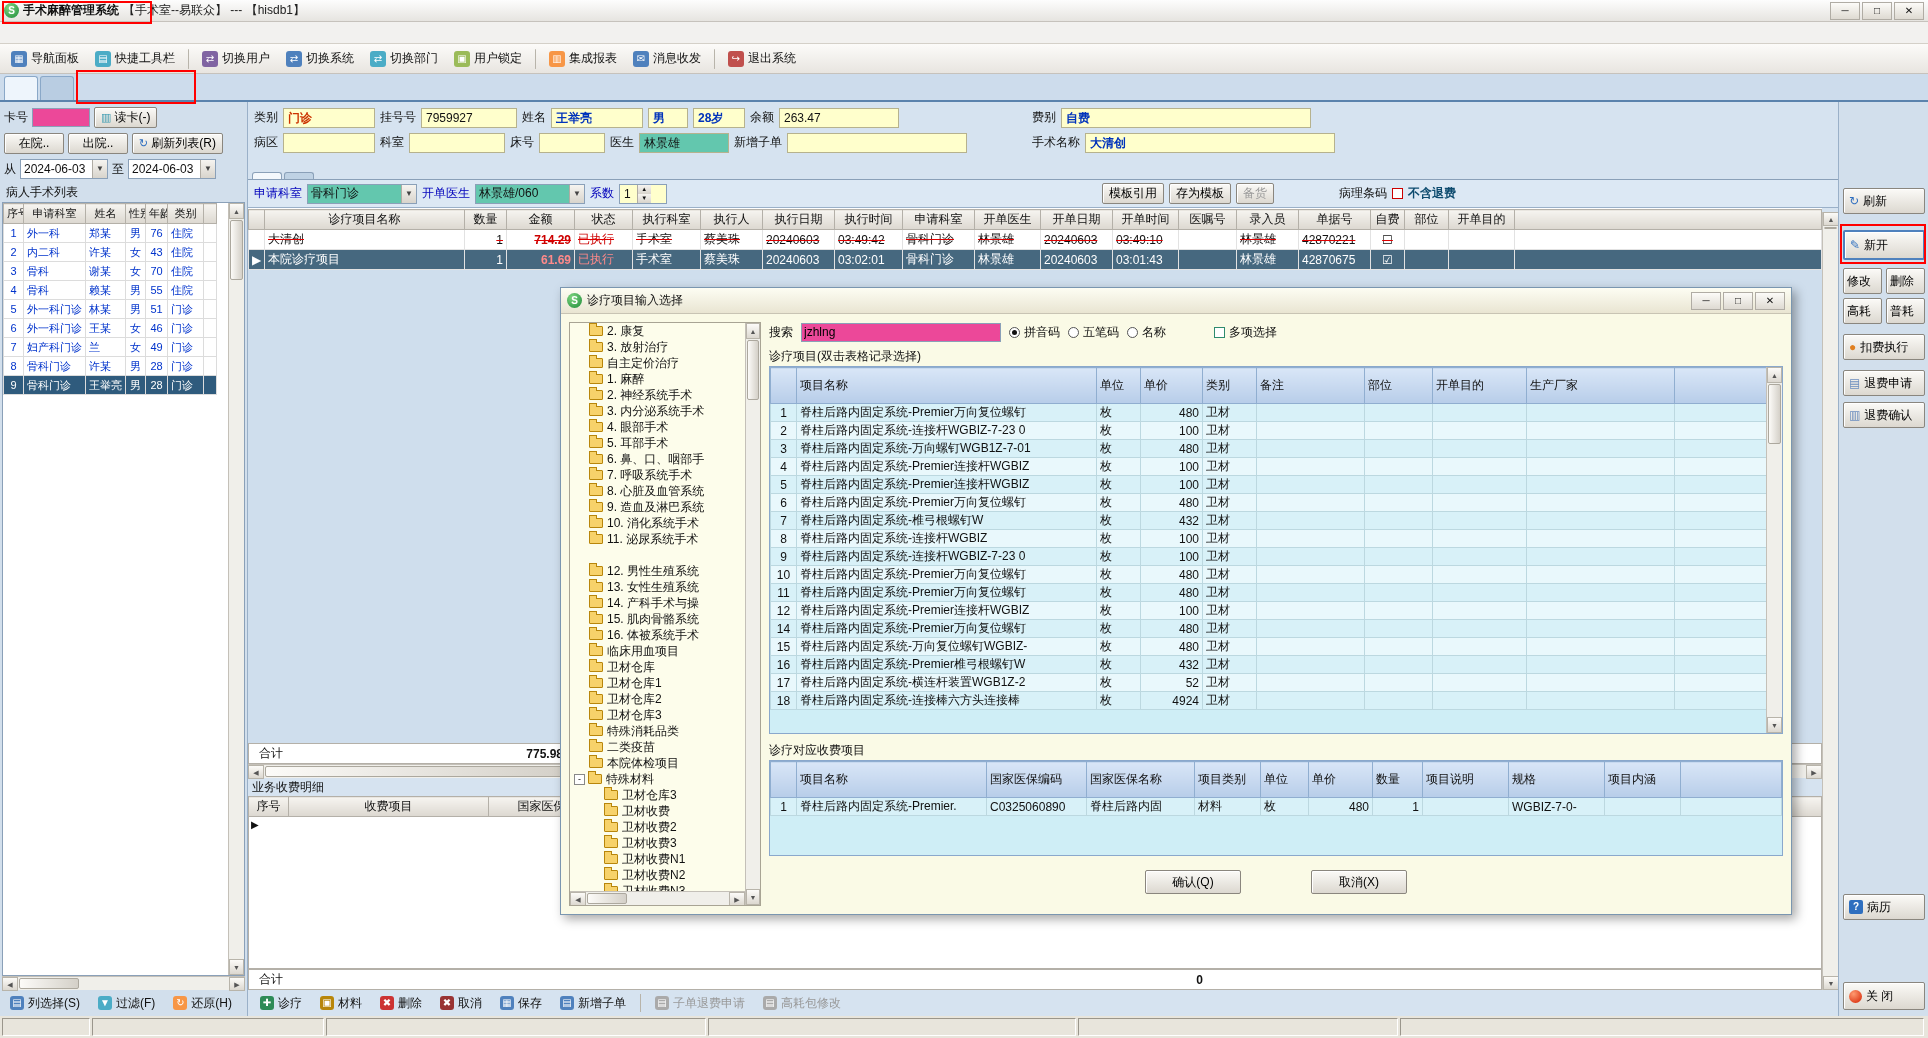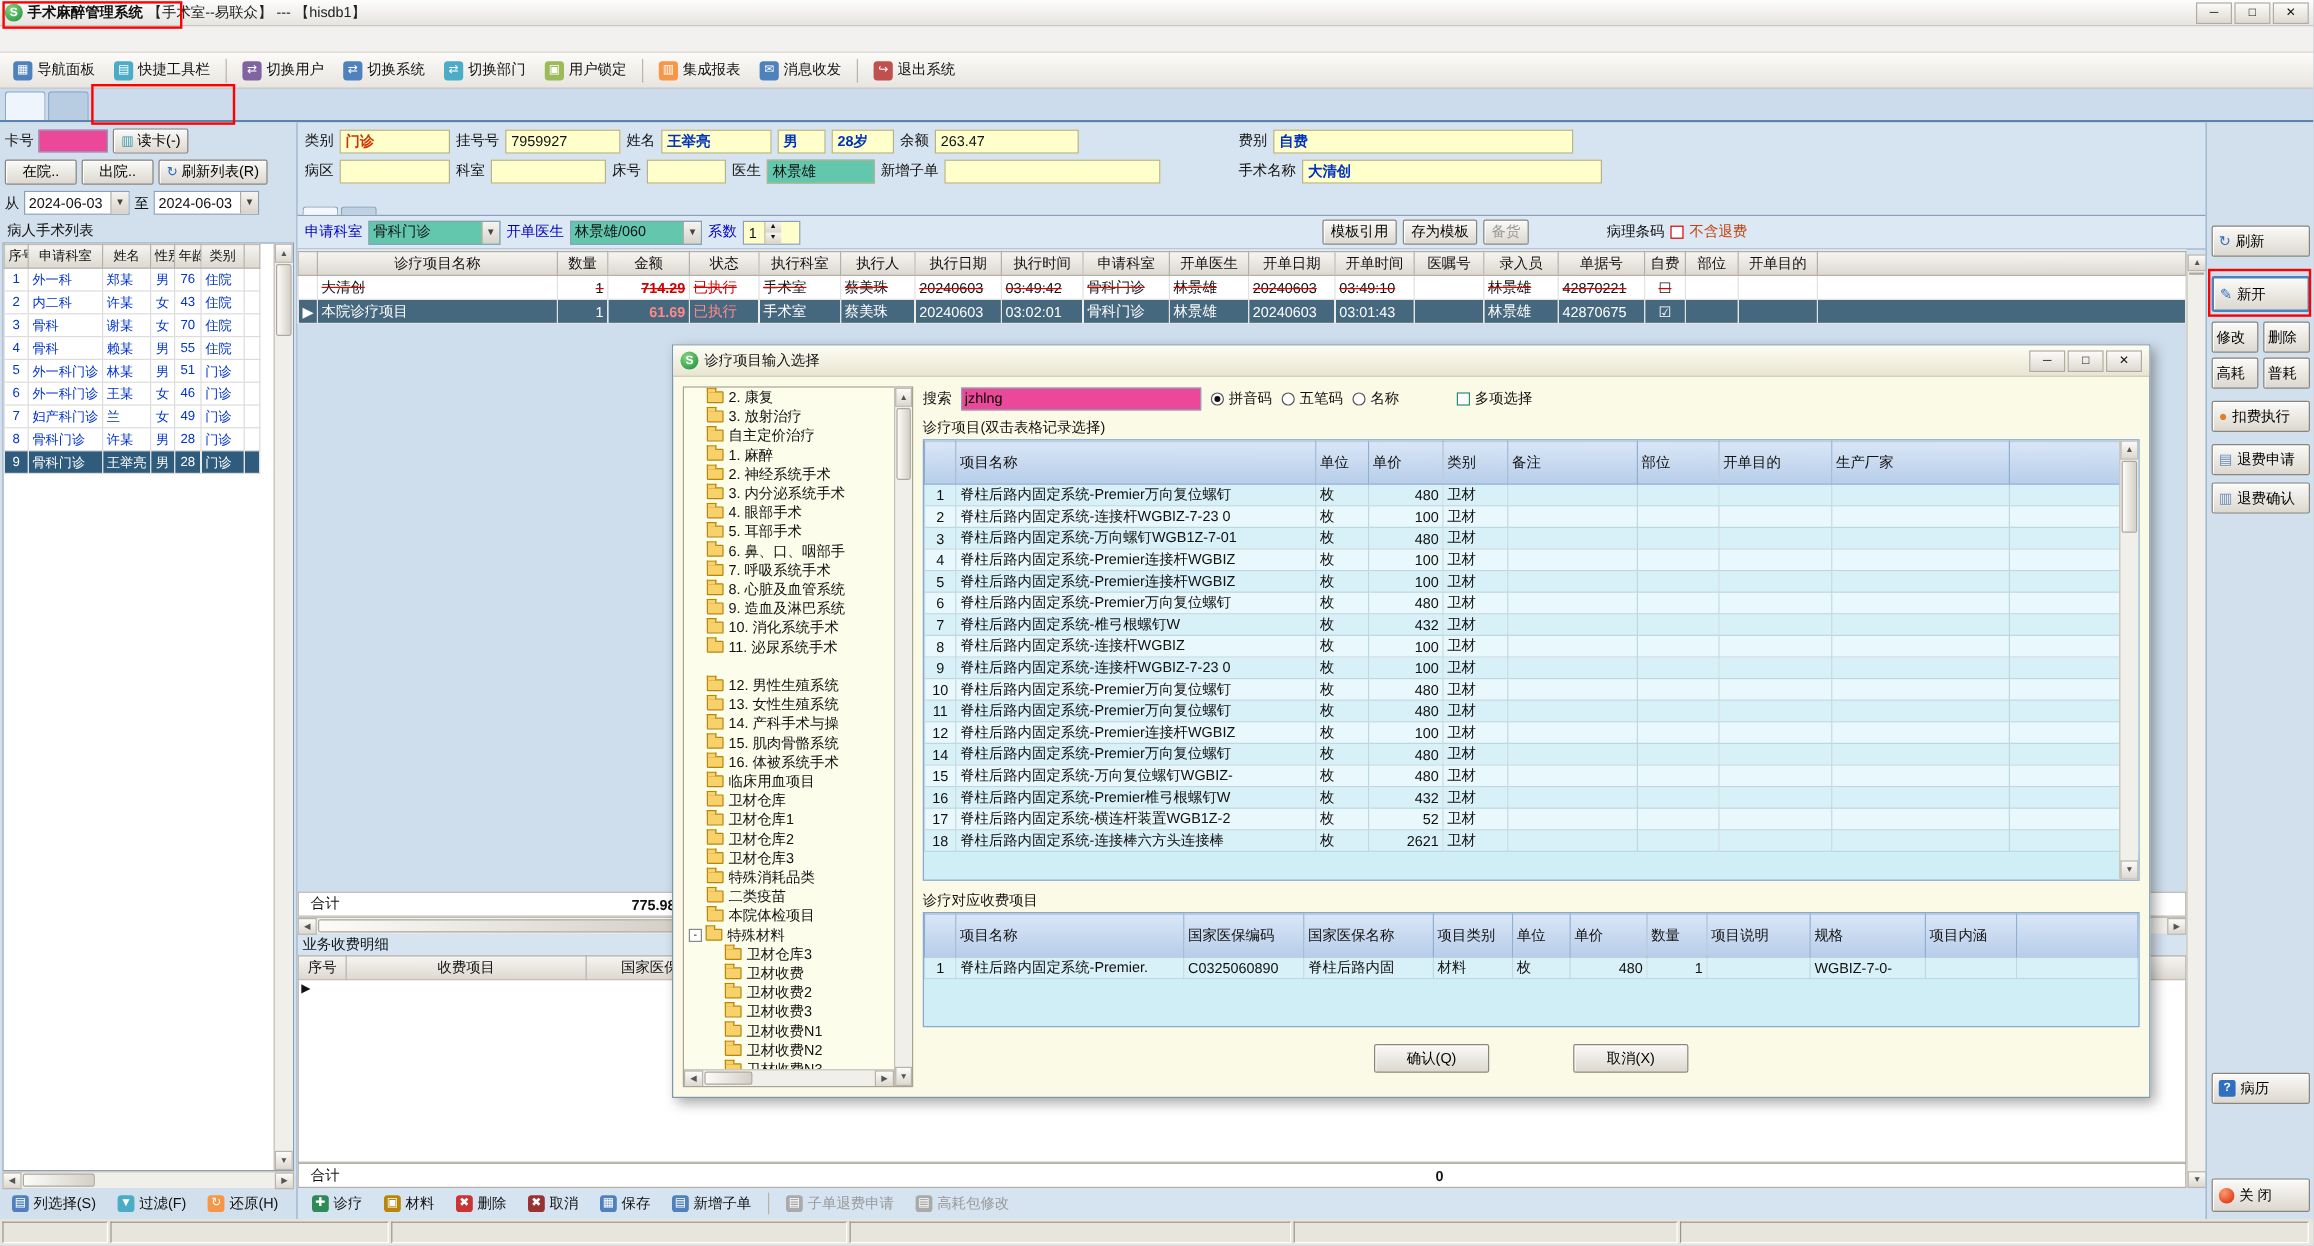--- a/index.html
+++ b/index.html
@@ -456,21 +456,21 @@
           <span class="spinbtns">
               <span>▲</span>
               <span>▼</span>
             </span>
         </span>
         <button class="btn" style="margin-left:430px">模板引用</button>
         <button class="btn">存为模板</button>
         <button class="btn" style="color:#999">备货</button>
         <span class="flabel" style="margin-left:60px">病理条码</span>
         <span class="cbx"></span>
-        <span style="color:#c2410c;font-weight:normal">不含退费</span>
+        <span style="color:#0c4a6e;font-weight:bold">不含退费</span>
       </div>
 
       <div class="main-wrap">
         <table class="grid main-grid">
             <colgroup>
               <col style="width: 16px;">
               <col style="width: 200px;">
               <col style="width: 42px;">
               <col style="width: 68px;">
               <col style="width: 58px;">
@@ -1136,21 +1136,21 @@
                   <td></td>
                   <td></td>
                   <td></td>
                   <td></td>
                   <td></td>
                 </tr>
                 <tr>
                   <td class="firstcol">18</td>
                   <td>脊柱后路内固定系统-连接棒六方头连接棒</td>
                   <td>枚</td>
-                  <td>2621</td>
+                  <td>4924</td>
                   <td>卫材</td>
                   <td></td>
                   <td></td>
                   <td></td>
                   <td></td>
                   <td></td>
                 </tr>
               </tbody>
             </table>
           <div class="vscroll">

